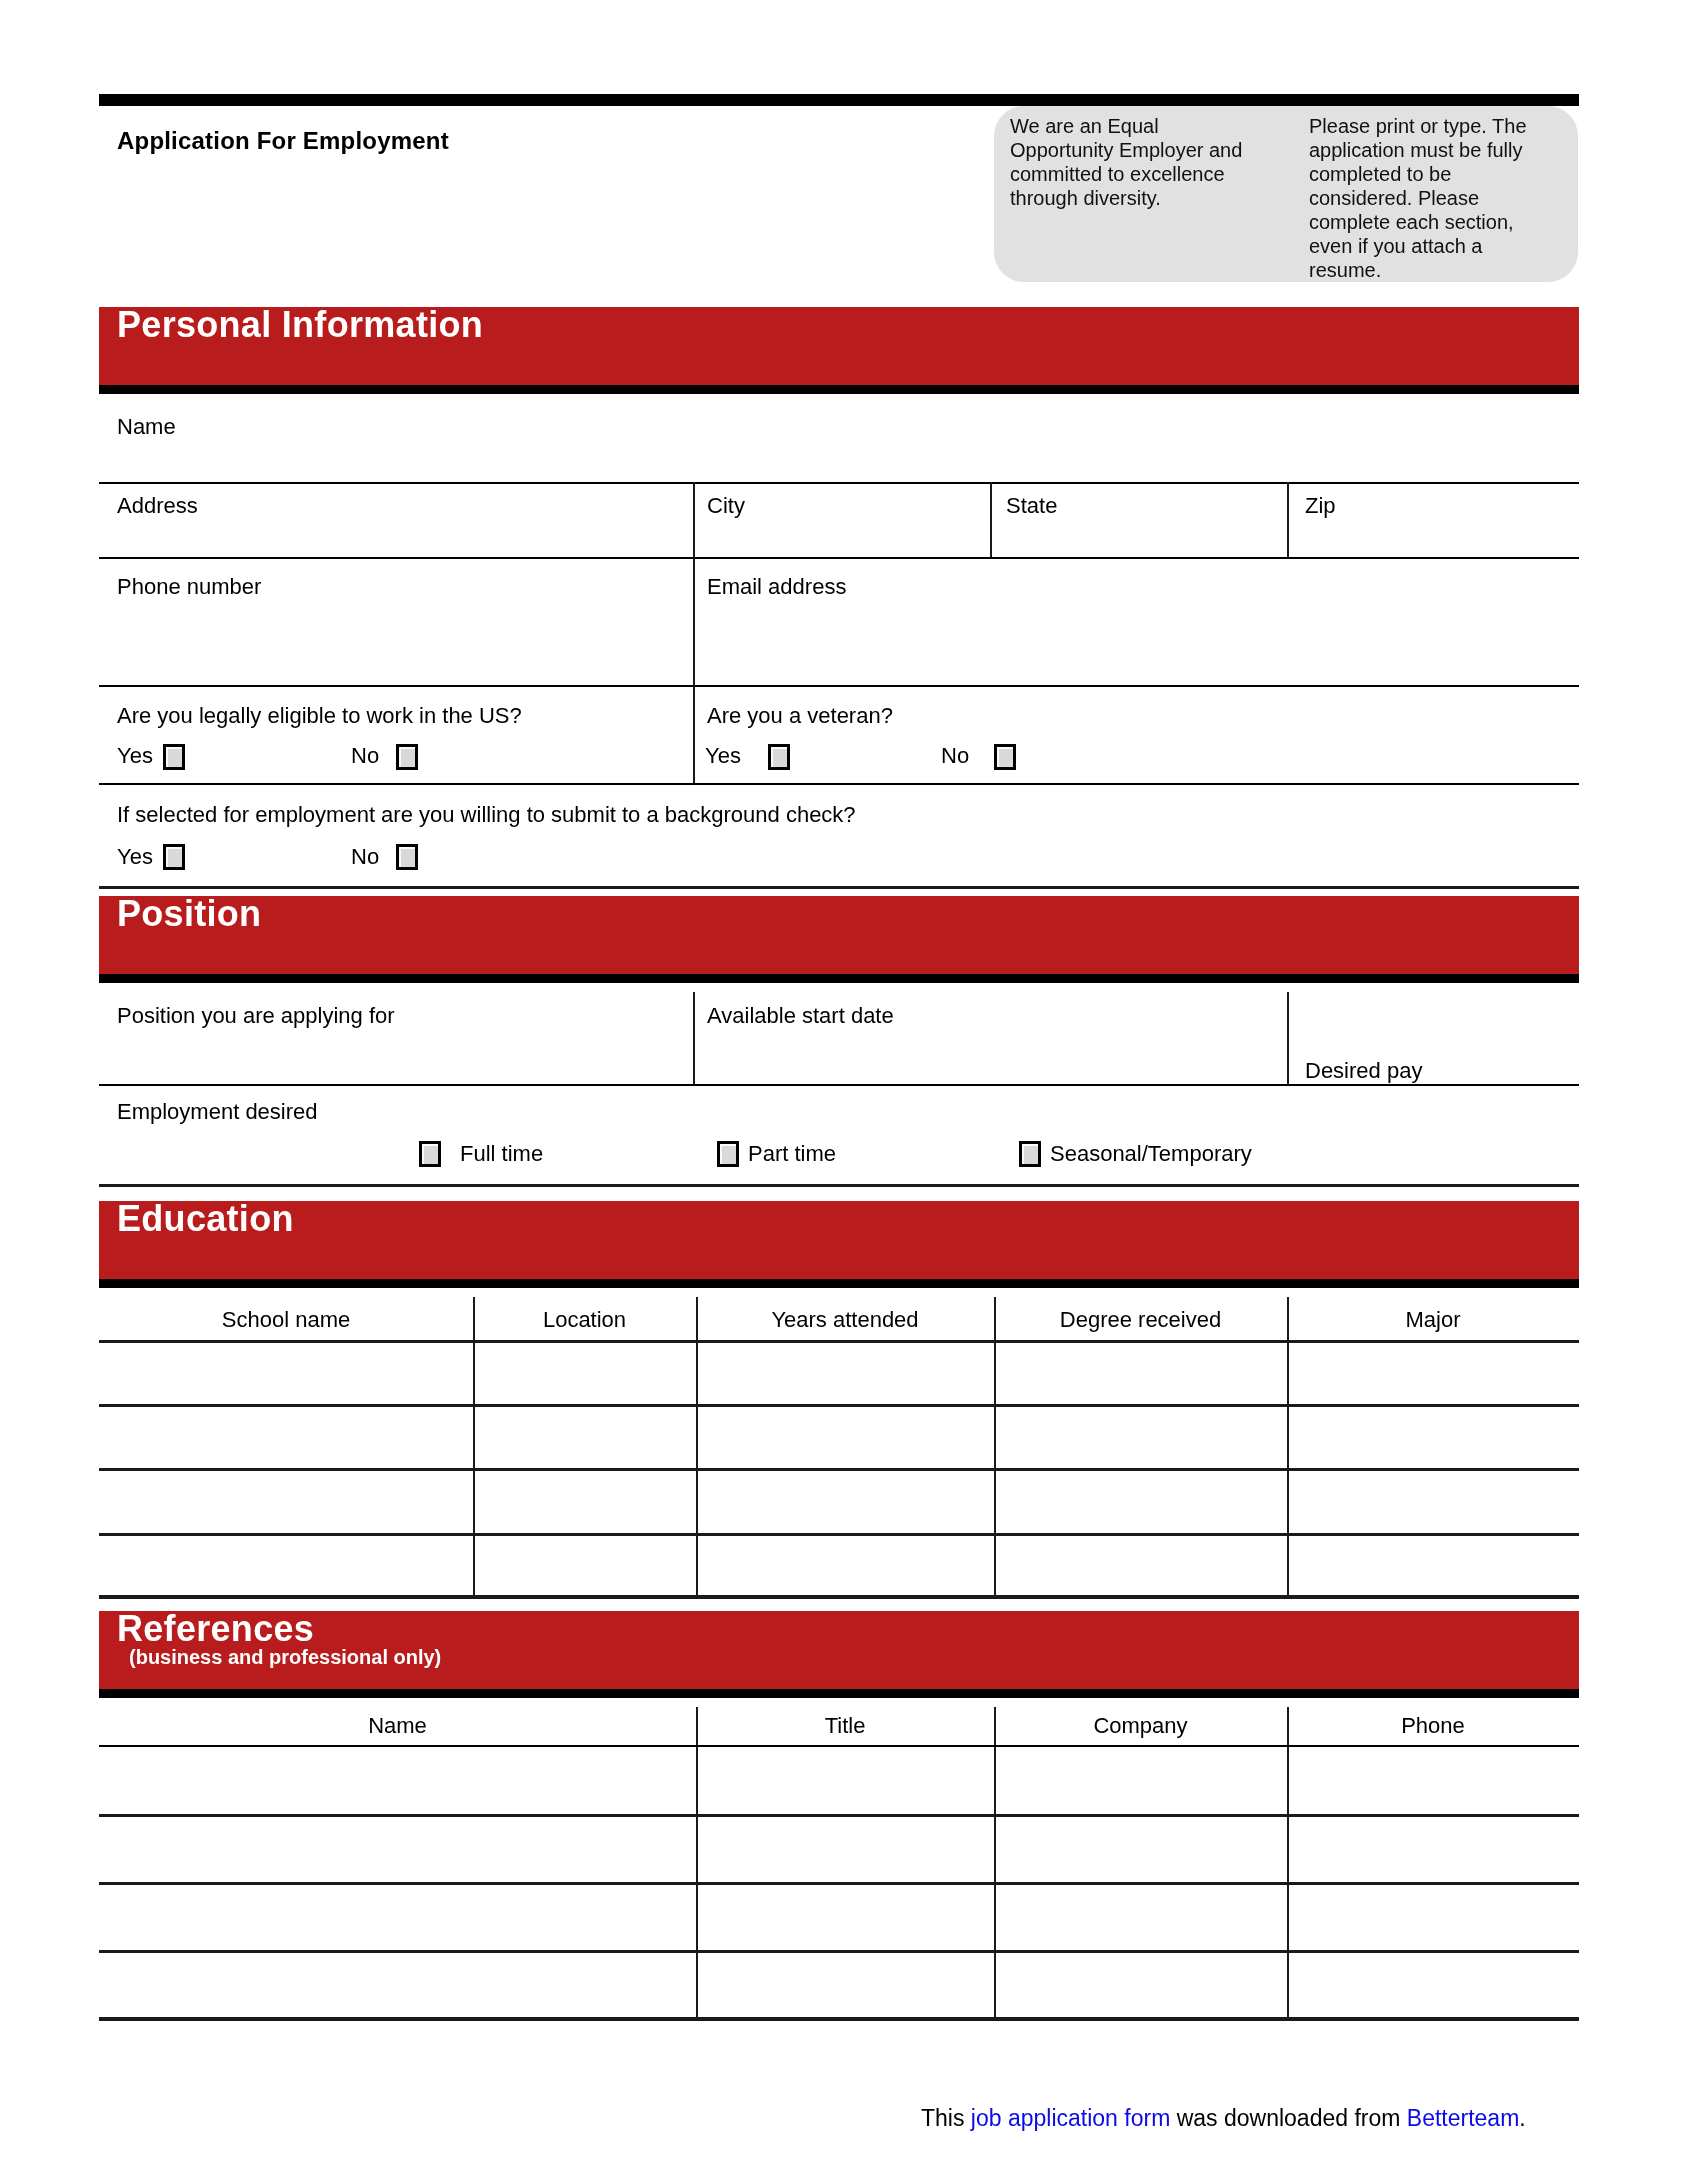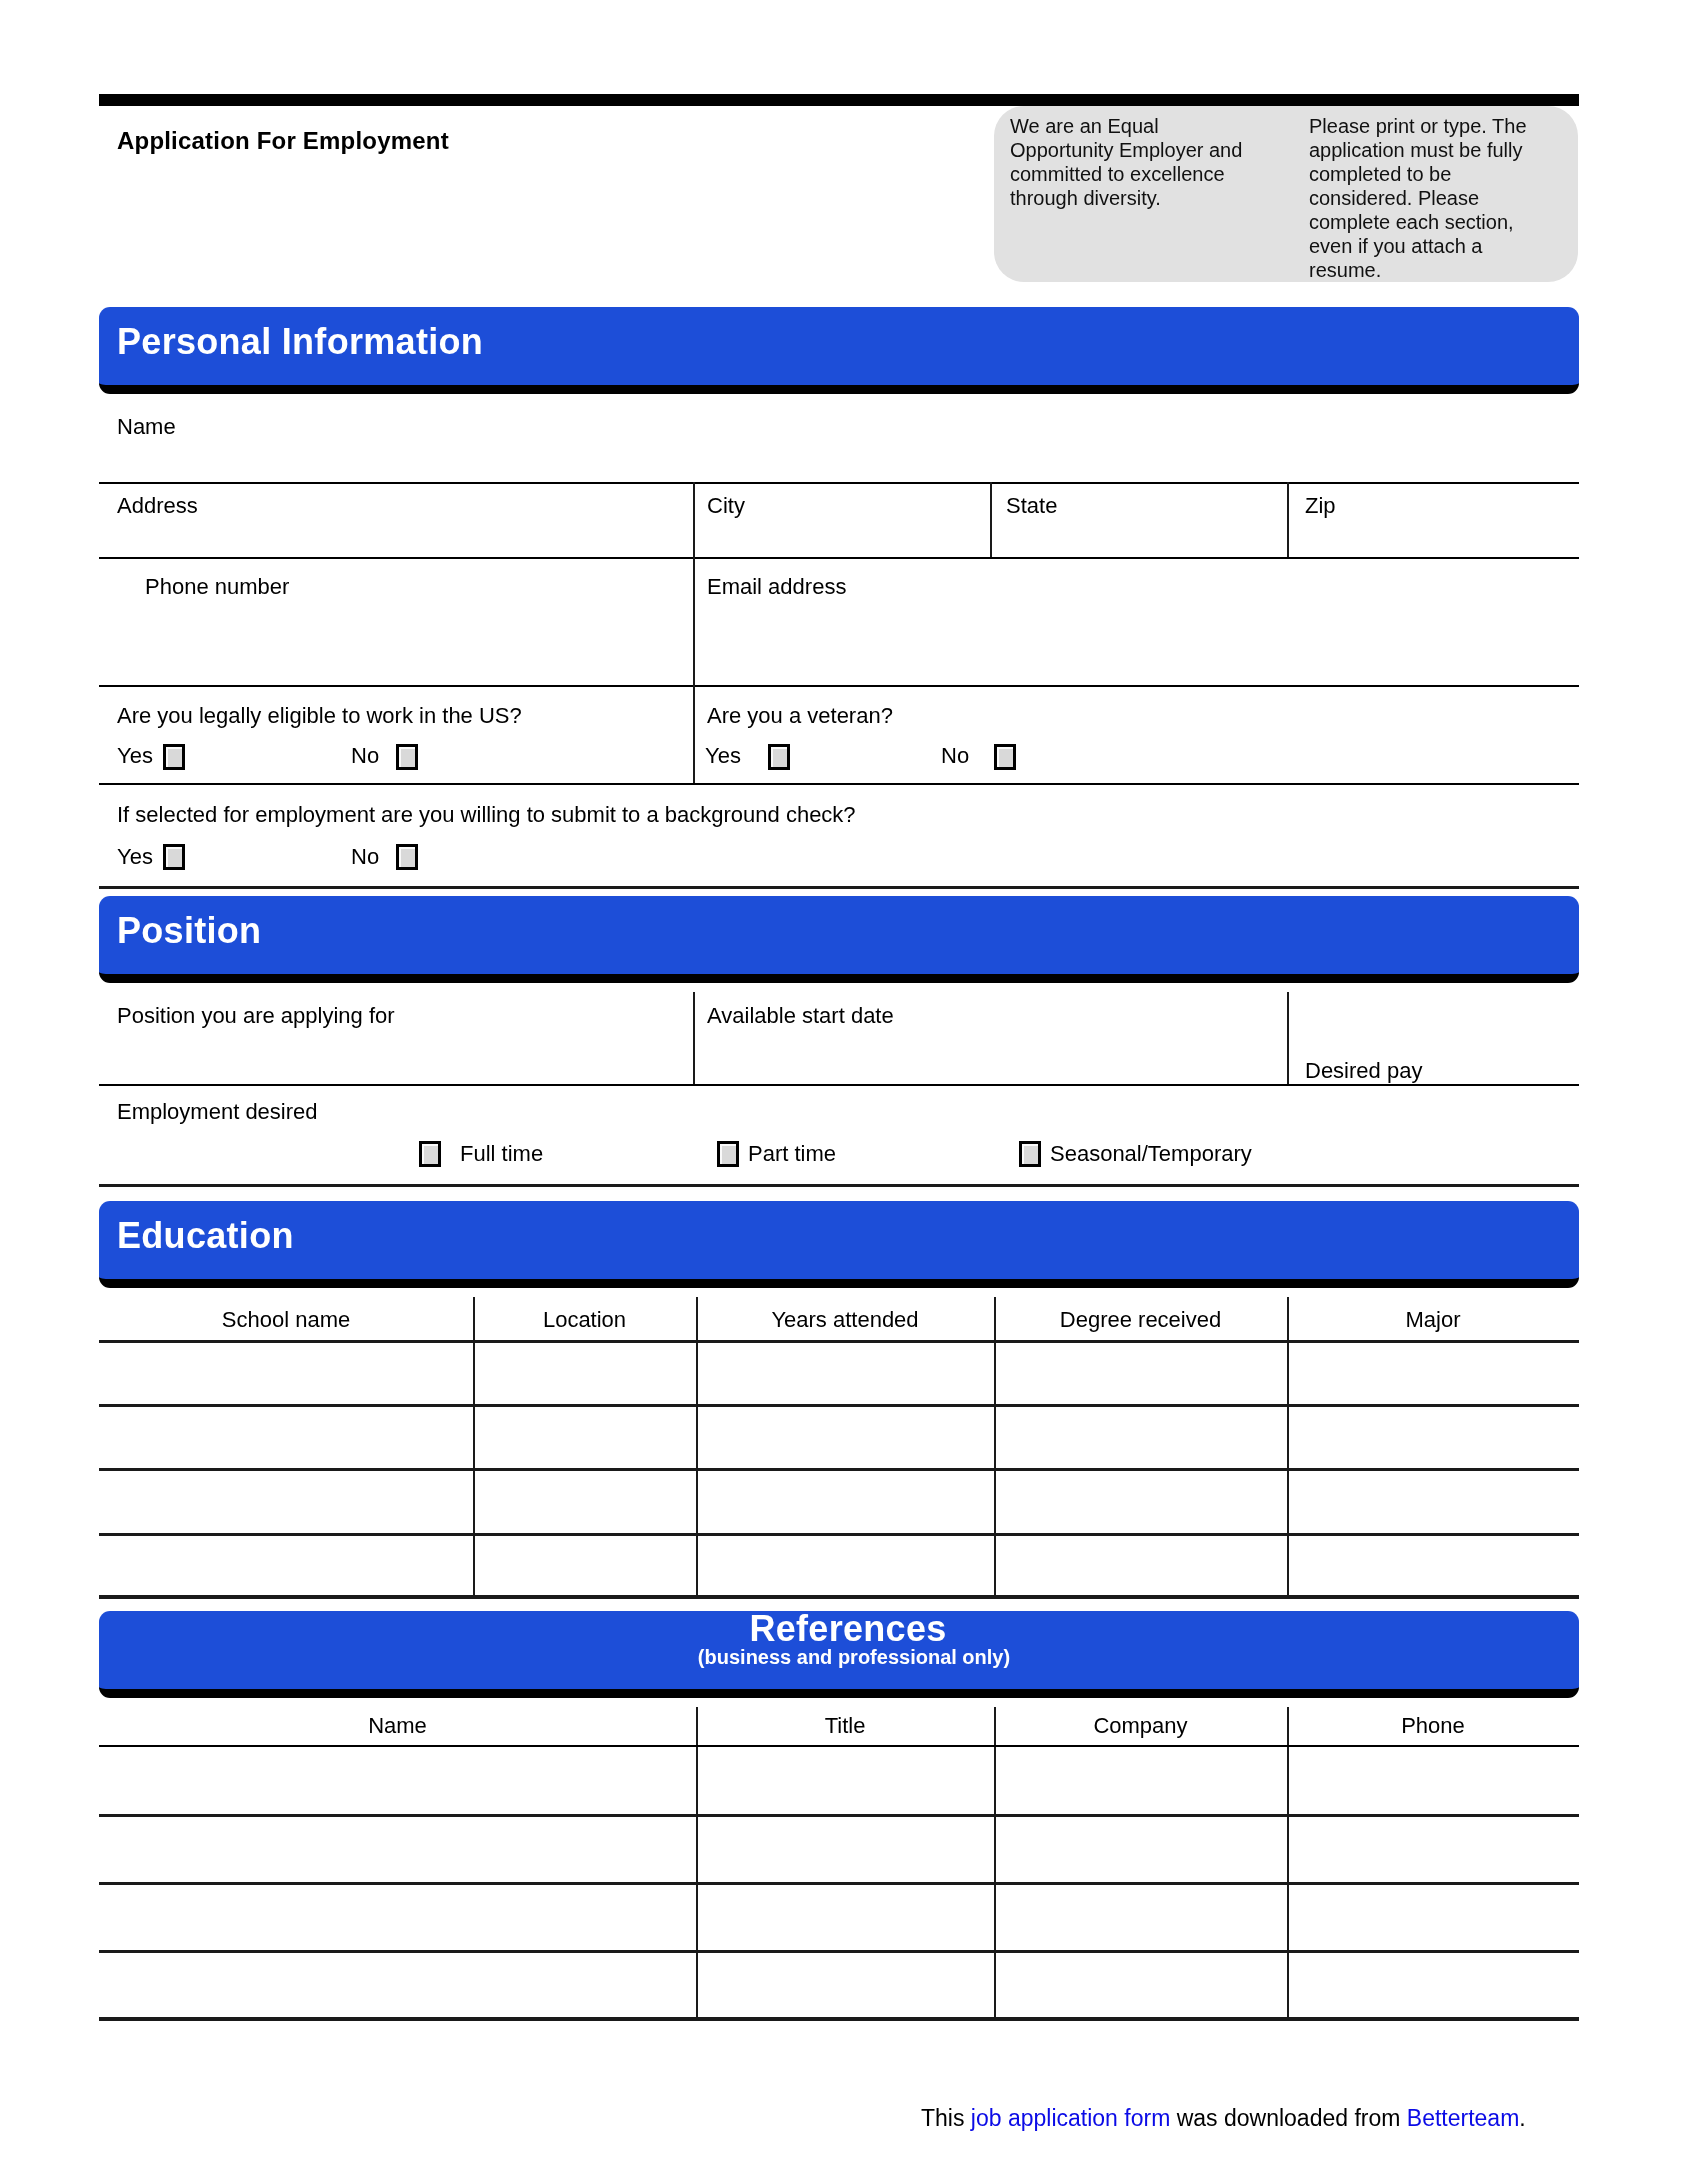--- a/index.html
+++ b/index.html
@@ -5,22 +5,22 @@
   html,body{margin:0;padding:0;background:#fff;}
   .page{
     position:relative;width:1683px;height:2178px;background:#ffffff;
     font-family:"Liberation Sans","DejaVu Sans",sans-serif;color:#000;overflow:hidden;
   }
   .abs{position:absolute;}
   .doc-title{font-size:24px;font-weight:bold;letter-spacing:0.2px;}
   .notice-box{background:#e1e1e1;border-radius:30px;}
   .notice-text{font-size:20px;line-height:24px;color:#111;}
   .section-bar{
-    background:#1d4ed8;border-bottom:9px solid #000;
-    display:flex;align-items:center;padding:0 0 8px 18px;box-sizing:border-box;border-radius:11px;
+    background:#b91c1c;border-bottom:9px solid #000;
+    display:flex;align-items:flex-start;padding:0 0 8px 18px;box-sizing:border-box;
   }
   .section-title{color:#fff;font-size:36px;font-weight:bold;letter-spacing:0.3px;line-height:1;}
   .section-subtitle{color:#fff;font-size:20px;font-weight:bold;margin-left:12px;line-height:1;padding-bottom:3px;}
   .lbl{font-size:22px;line-height:26px;}
   .hl{position:absolute;background:#000;height:2px;}
   .hl3{position:absolute;background:#1a1a1a;height:3px;}
   .vl{position:absolute;background:#1a1a1a;width:2px;}
   .cb{
     position:absolute;width:16px;height:20px;border:3px solid #000;background:#d9d9d9;
     box-shadow:inset 2px 2px 0 rgba(255,255,255,.85);cursor:pointer;
@@ -53,21 +53,21 @@
 
   <div class="abs lbl" style="left:117px;top:493px;">Address</div>
   <div class="abs lbl" style="left:707px;top:493px;">City</div>
   <div class="abs lbl" style="left:1006px;top:493px;">State</div>
   <div class="abs lbl" style="left:1305px;top:493px;">Zip</div>
   <div class="vl" style="left:693px;top:482px;height:75px;"></div>
   <div class="vl" style="left:990px;top:482px;height:75px;"></div>
   <div class="vl" style="left:1287px;top:482px;height:75px;"></div>
   <div class="hl" style="left:99px;top:557px;width:1480px;"></div>
 
-  <div class="abs lbl" style="left:117px;top:574px;margin-left:28px;">Phone number</div>
+  <div class="abs lbl" style="left:117px;top:574px;">Phone number</div>
   <div class="abs lbl" style="left:707px;top:574px;">Email address</div>
   <div class="vl" style="left:693px;top:557px;height:128px;"></div>
   <div class="hl" style="left:99px;top:685px;width:1480px;"></div>
 
   <div class="abs lbl" style="left:117px;top:703px;">Are you legally eligible to work in the US?</div>
   <div class="abs lbl" style="left:707px;top:703px;">Are you a veteran?</div>
 
   <div class="abs lbl" style="left:117px;top:743px;">Yes</div>
   <span class="cb" style="left:163px;top:744px;"></span>
   <div class="abs lbl" style="left:351px;top:743px;">No</div>

